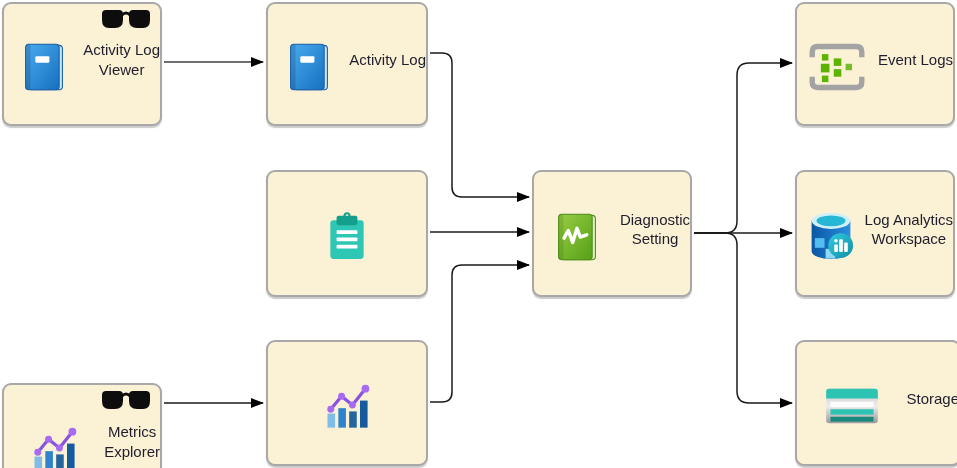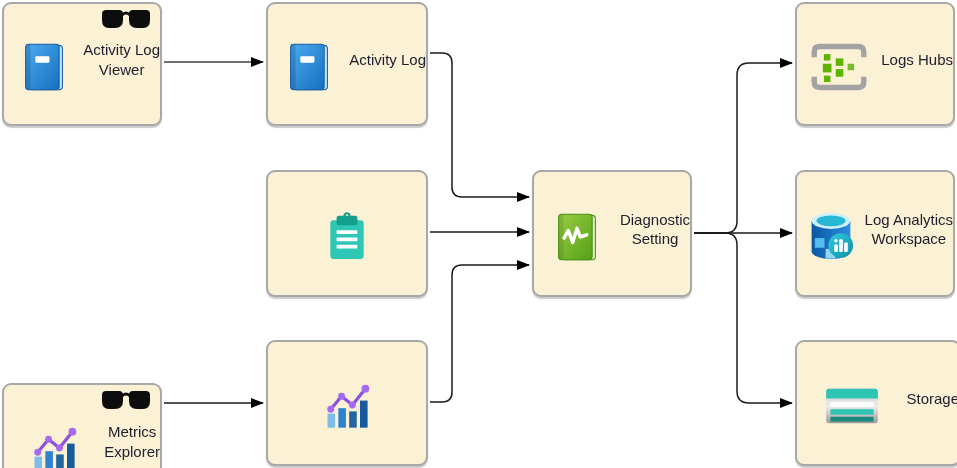--- a/index.html
+++ b/index.html
@@ -128,21 +128,21 @@
         <path d="M3,13 V8 Q3,3 8,3 H44 Q49,3 49,8 V13" fill="none" stroke="#A3A3A3" stroke-width="5"></path>
         <path d="M3,31 V36 Q3,41 8,41 H44 Q49,41 49,36 V31" fill="none" stroke="#A3A3A3" stroke-width="5"></path>
         <rect x="12" y="10" width="6" height="6" fill="#5DB300"></rect>
         <rect x="11" y="19" width="8" height="8" fill="#5DB300"></rect>
         <rect x="12" y="30" width="6" height="6" fill="#5DB300"></rect>
         <rect x="23" y="14" width="7" height="7" fill="#5DB300"></rect>
         <rect x="23" y="24" width="7" height="7" fill="#5DB300"></rect>
         <rect x="34" y="19" width="6" height="6" fill="#76BC2D"></rect>
       </svg>
     </span>
-    <span class="label">Logs Hubs</span>
+    <span class="label">Event Logs</span>
   </div>
 
   <div class="node" id="n-rl">
     <span class="iconwrap">
       <svg width="50" height="52" viewBox="0 0 48 48">
         <circle cx="24" cy="3.6" r="2.4" fill="none" stroke="#149E8C" stroke-width="2"></circle>
         <rect x="8" y="8" width="32" height="37" rx="3" fill="#2EC6B4"></rect>
         <rect x="14" y="3.6" width="20" height="9" rx="2" fill="#149E8C"></rect>
         <rect x="14" y="17.5" width="20" height="3.6" rx="0.8" fill="#ffffff"></rect>
         <rect x="14" y="24.5" width="20" height="3.6" rx="0.8" fill="#ffffff"></rect>

